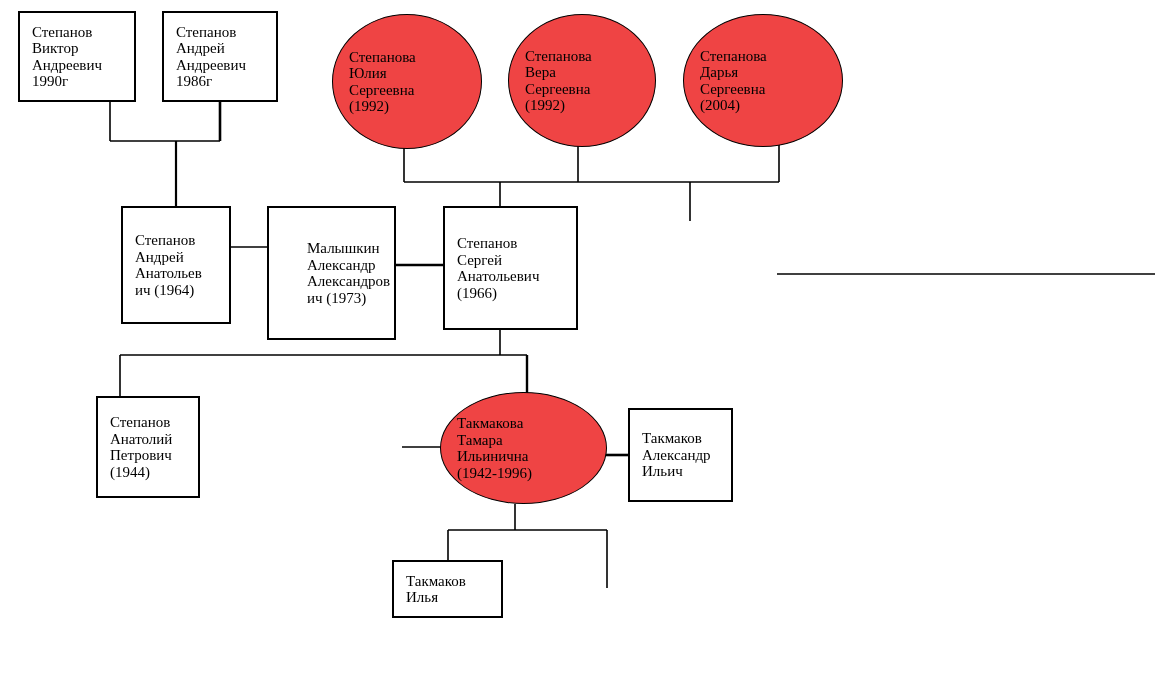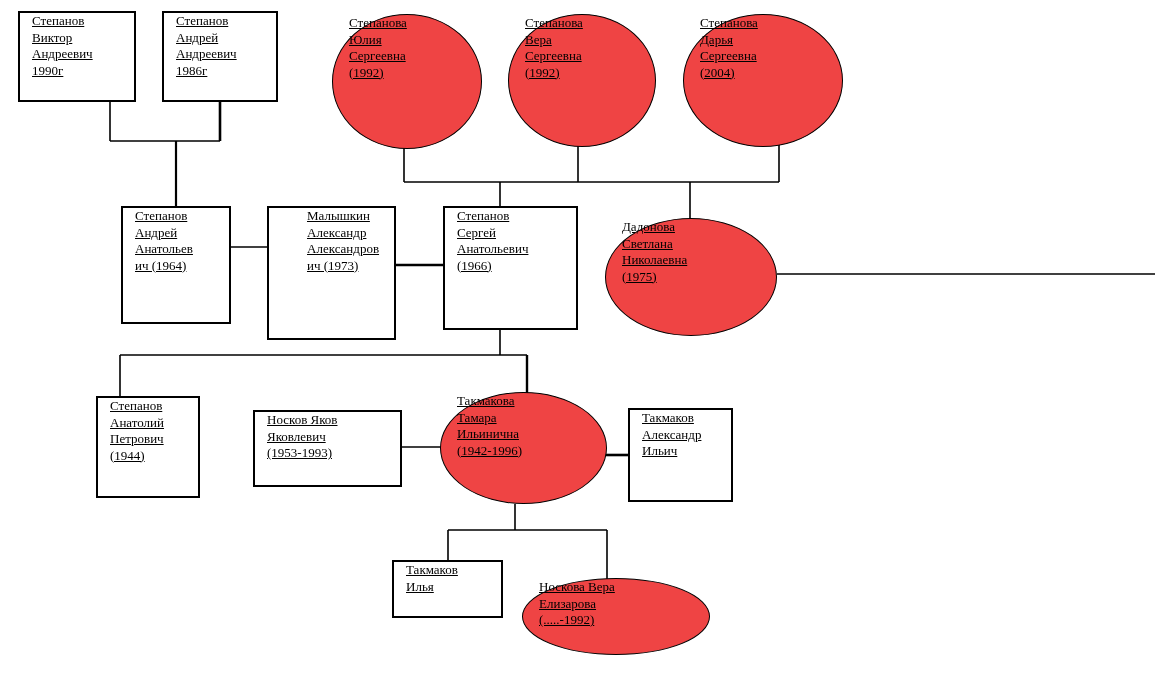--- a/index.html
+++ b/index.html
@@ -21,27 +21,26 @@
     top: 0;
     width: 1155px;
     height: 676px;
     pointer-events: none;
   }
   .node {
     position: absolute;
     box-sizing: border-box;
     display: flex;
     flex-direction: column;
-    justify-content: flex-start;
+    justify-content: center;
     color: #000000;
-    font-size: 13px;
+    font-size: 15px;
     line-height: 16.5px;
     white-space: pre-line;
     z-index: 2;
-    text-decoration: underline;
   }
   .node.box {
     border: 2px solid #000000;
     background: #ffffff;
     padding-left: 12px;
     padding-right: 4px;
   }
   .node.box .label { text-align: left; }
   .node.ellipse {
     border: 1.4px solid #000000;
@@ -107,36 +106,26 @@
 Анатольев
 ич (1964)</span></div>
     <div class="node box" style="left: 267px; top: 206px; width: 129px; height: 134px; padding-left: 38px;"><span class="label">Малышкин
 Александр
 Александров
 ич (1973)</span></div>
     <div class="node box" style="left: 443px; top: 206px; width: 135px; height: 124px;"><span class="label">Степанов
 Сергей
 Анатольевич
 (1966)</span></div>
-    <div class="node ellipse" style="left: 605px; top: 218px; width: 172px; height: 118px;"><span class="label">Дадонова
-Светлана
-Николаевна
-(1975)</span></div>
     <div class="node box" style="left: 96px; top: 396px; width: 104px; height: 102px;"><span class="label">Степанов
 Анатолий
 Петрович
 (1944)</span></div>
-    <div class="node box" style="left: 253px; top: 410px; width: 149px; height: 77px;"><span class="label">Носков Яков
-Яковлевич
-(1953-1993)</span></div>
     <div class="node ellipse" style="left: 440px; top: 392px; width: 167px; height: 112px;"><span class="label">Такмакова
 Тамара
 Ильинична
 (1942-1996)</span></div>
     <div class="node box" style="left: 628px; top: 408px; width: 105px; height: 94px;"><span class="label">Такмаков
 Александр
 Ильич</span></div>
     <div class="node box" style="left: 392px; top: 560px; width: 111px; height: 58px;"><span class="label">Такмаков
 Илья</span></div>
-    <div class="node ellipse" style="left: 522px; top: 578px; width: 188px; height: 77px;"><span class="label">Носкова Вера
-Елизарова
-(.....-1992)</span></div>
   </div>
 
 </body></html>

